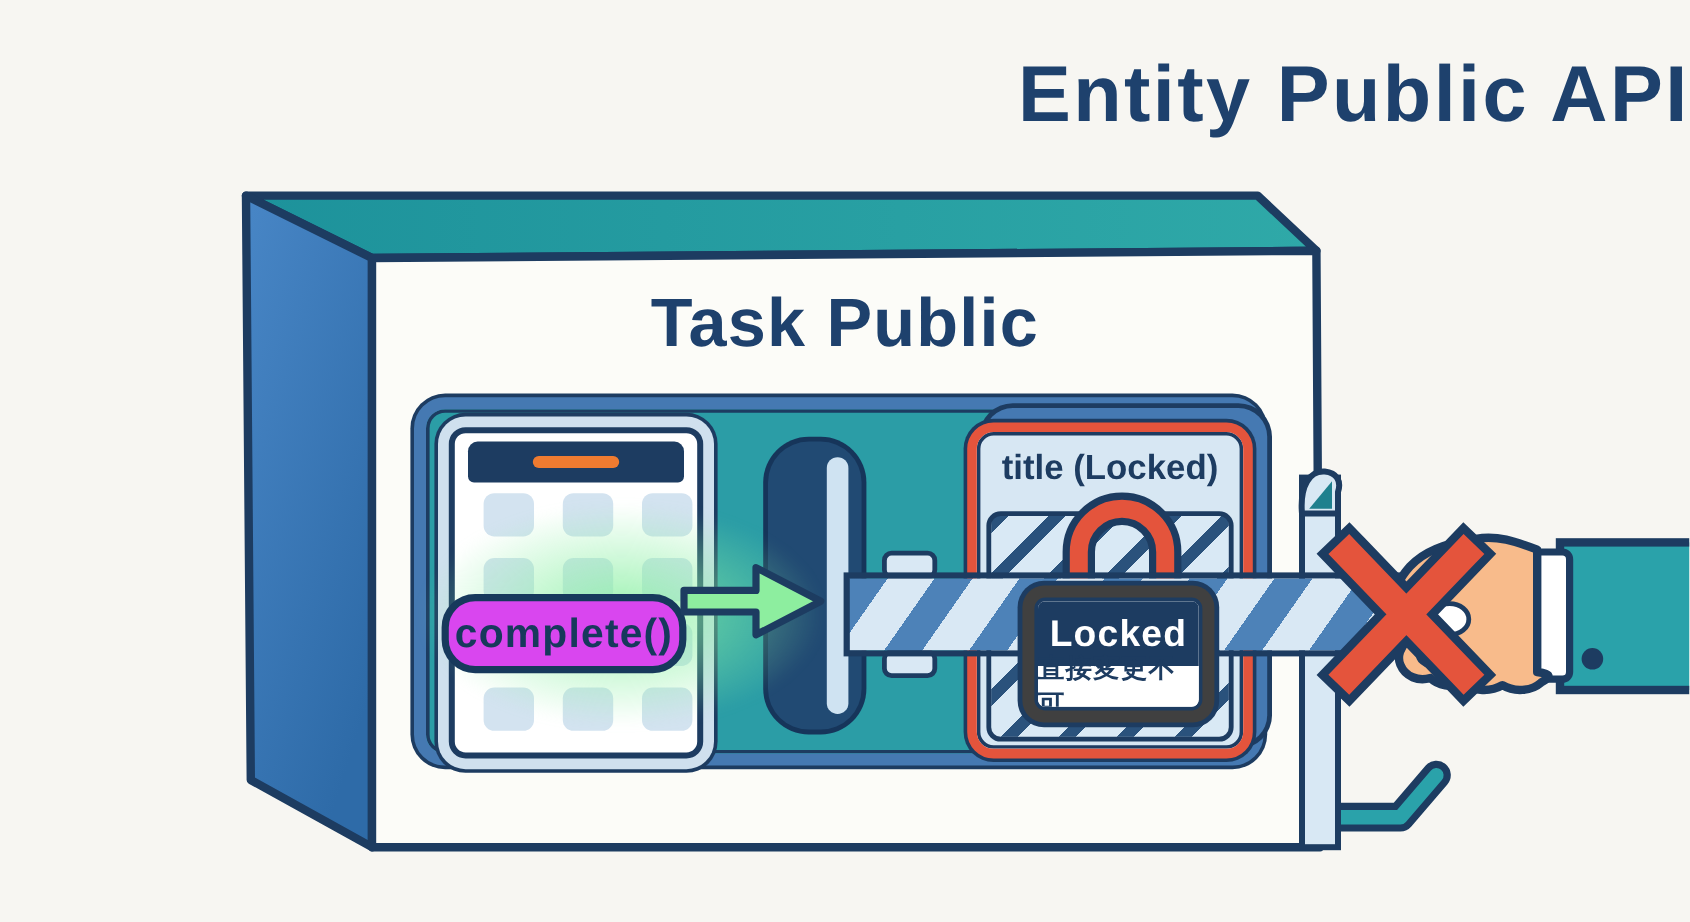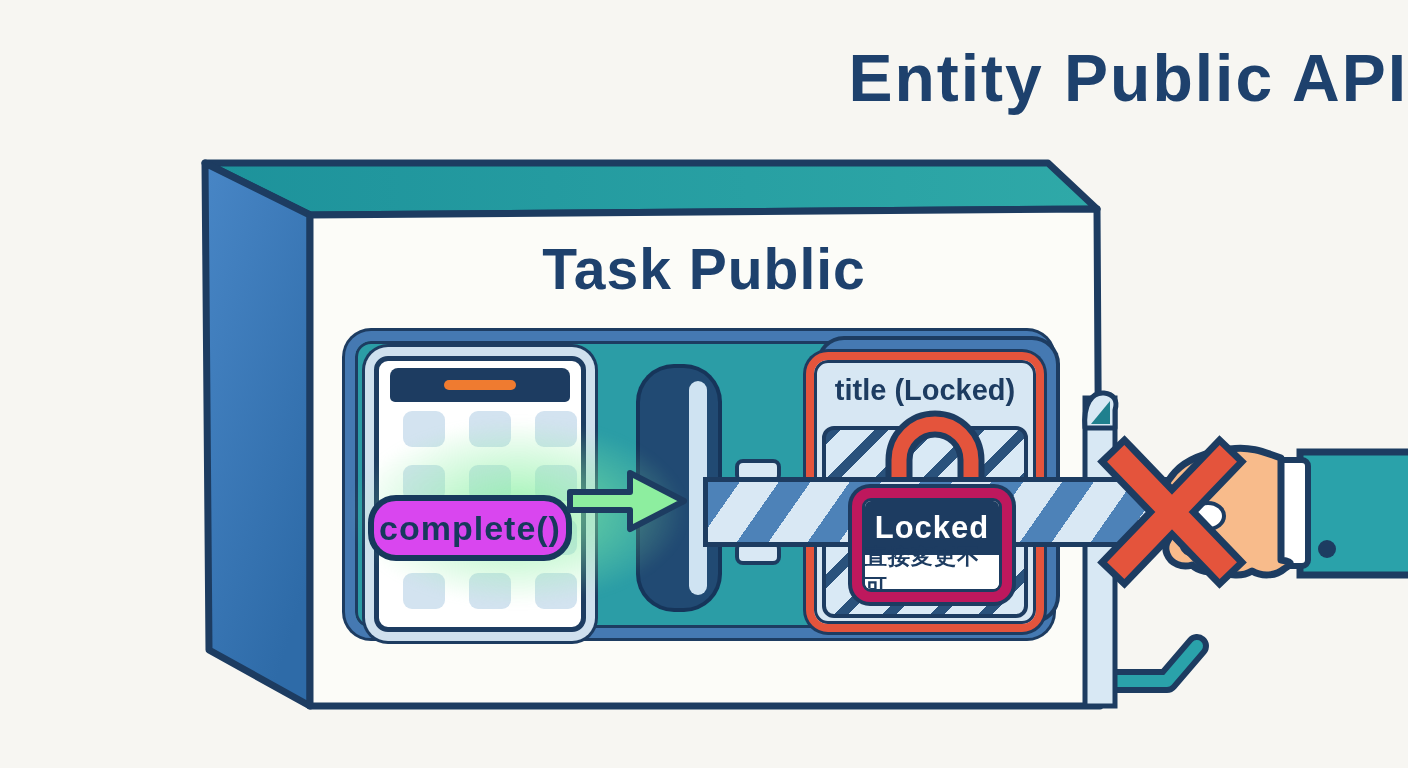--- a/index.html
+++ b/index.html
@@ -105,21 +105,21 @@
     background:#d9e8f4;border:4px solid #1d3c61;border-radius:8px;
   }
   .access-bar{
     position:absolute;left:703px;top:477px;width:549px;height:70px;
     box-sizing:border-box;border:5px solid #1d3c61;
     background:repeating-linear-gradient(125deg,#4d82b8 0 26px,#d9e8f4 26px 58px);
   }
 
   .lock-badge{
     position:absolute;left:852px;top:488px;width:160px;height:114px;
-    box-sizing:border-box;background:#be185d;border-radius:18px;
+    box-sizing:border-box;background:#404040;border-radius:18px;
     box-shadow:0 0 0 4px #1d3c61;padding:10px;z-index:9;
   }
   .lock-badge-inner{
     box-sizing:border-box;width:100%;height:100%;
     border:3px solid #1d3c61;border-radius:9px;overflow:hidden;
     display:flex;flex-direction:column;background:#ffffff;
   }
   .lock-badge-title{
     flex:1;background:#1d3c61;color:#ffffff;
     display:flex;align-items:center;justify-content:center;

